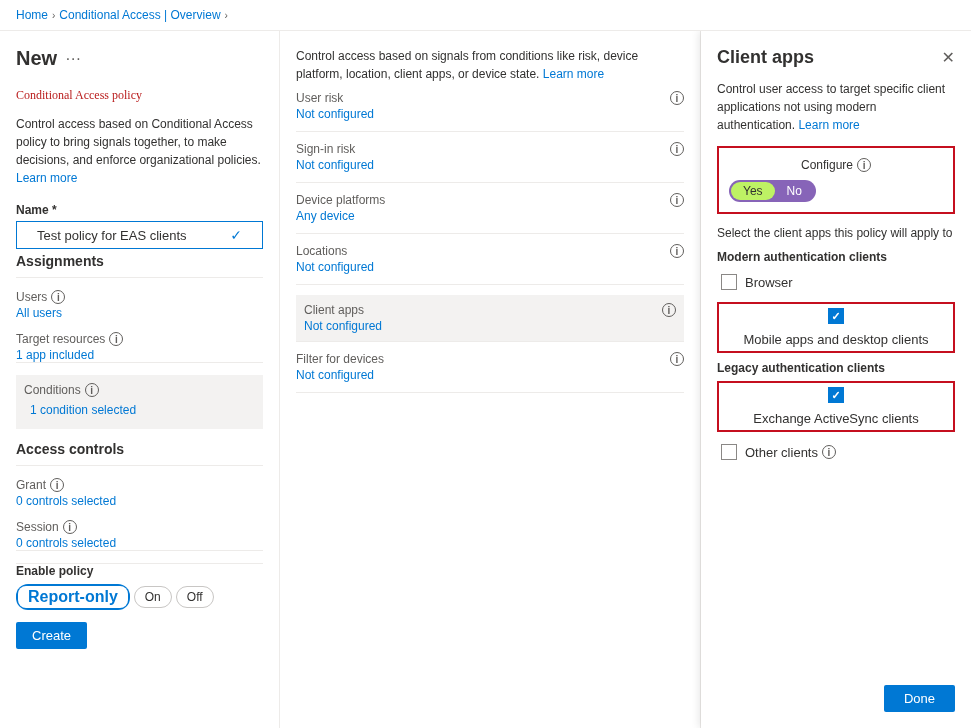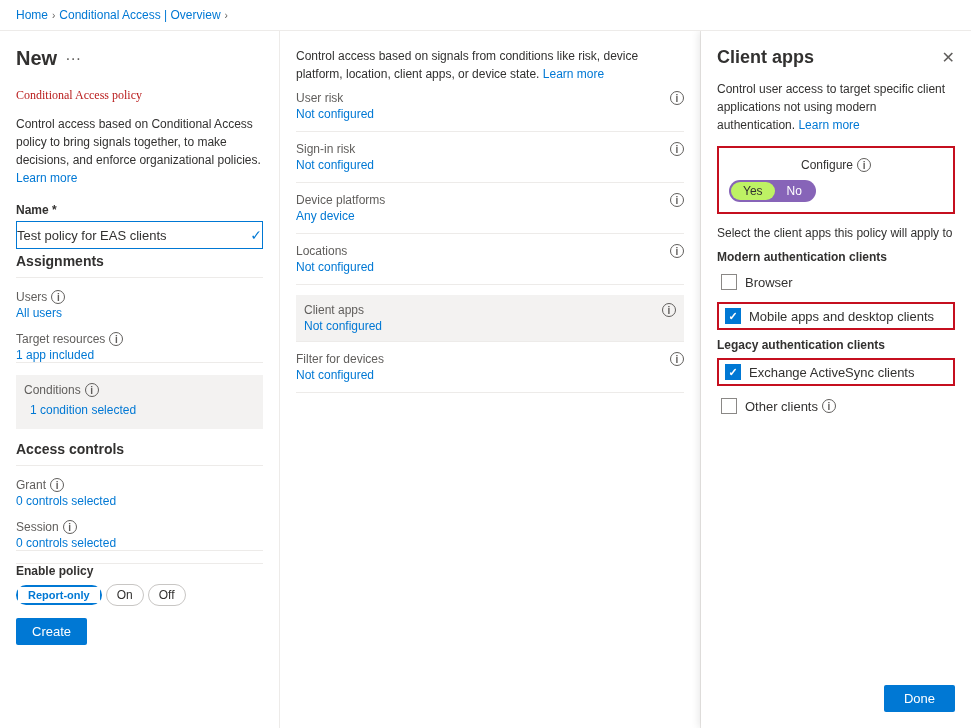--- a/index.html
+++ b/index.html
@@ -13,40 +13,40 @@
     .main-content { display: flex; flex: 1; overflow: hidden; }
 
     
     .left-panel { width: 280px; border-right: 1px solid #edebe9; padding: 16px; overflow-y: auto; flex-shrink: 0; }
     .page-title { font-size: 20px; font-weight: 600; color: #323130; }
     .page-subtitle { font-size: 12px; color: #b91c1c; margin-top: 18px; margin-bottom: 12px; font-family: Liberation Serif, serif; }
     .description { font-size: 12px; color: #323130; line-height: 1.5; margin-bottom: 16px; }
     .description a { color: #0078d4; text-decoration: none; }
 
     .field-label { font-size: 12px; font-weight: 600; color: #323130; margin-bottom: 4px; }
-    .text-input { width: 100%; border: 1px solid #0078d4; padding: 5px 0; font-size: 13px; display: flex; align-items: center; justify-content: space-between; color: #323130; background: #fff; }
+    .text-input { width: 100%; border: 1px solid #0078d4; padding: 5px 20px; font-size: 13px; display: flex; align-items: center; justify-content: space-between; color: #323130; background: #fff; }
     .text-input .check { color: #0078d4; font-size: 14px; }
 
     .section-title { font-size: 14px; font-weight: 600; margin-bottom: 8px; margin-top: 4px; }
     .section-divider { border-bottom: 1px solid #edebe9; margin-bottom: 12px; }
 
     .item-row { margin-bottom: 12px; }
     .item-label { font-size: 12px; color: #605e5c; display: flex; align-items: center; gap: 4px; margin-bottom: 2px; }
     .item-value { color: #0078d4; font-size: 12px; cursor: pointer; }
     .item-value.highlighted { background: #f3f2f1; padding: 4px 6px; display: inline-block; }
 
     .conditions-box { background: #f3f2f1; padding: 8px; margin-bottom: 12px; }
 
     .enable-policy { padding: 12px 16px; border-top: 1px solid #edebe9; background: #fff; }
     .enable-label { font-size: 12px; font-weight: 600; margin-bottom: 6px; }
     .toggle-group { display: flex; align-items: center; gap: 4px; }
     .toggle-btn { padding: 3px 10px; font-size: 12px; border: none; cursor: pointer; border-radius: 2px; }
     .toggle-btn.inactive { background: transparent; color: #323130; border: 1px solid #c8c6c4; border-radius: 12px; }
     .toggle-pill { display: flex; background: #0078d4; border-radius: 12px; padding: 2px; gap: 0; }
-    .toggle-pill .t-opt { padding: 2px 10px; font-size: 11px; border-radius: 1px; cursor: pointer; color: #fff; }
+    .toggle-pill .t-opt { padding: 2px 10px; font-size: 16px; border-radius: 8px; cursor: pointer; color: #fff; }
     .toggle-pill .t-opt.selected { background: #fff; color: #0078d4; font-weight: 600; }
 
     .create-btn { margin-top: 12px; background: #0078d4; color: #fff; border: none; padding: 6px 16px; font-size: 13px; cursor: pointer; border-radius: 2px; }
 
     
     .middle-panel { flex: 1; padding: 16px; overflow-y: auto; border-right: 1px solid #edebe9; }
     .middle-desc { font-size: 12px; color: #323130; line-height: 1.5; margin-bottom: 8px; }
     .middle-desc a { color: #0078d4; text-decoration: none; }
 
     .cond-item { border-bottom: 1px solid #edebe9; padding-bottom: 10px; margin-bottom: 10px; }
@@ -66,21 +66,21 @@
     .configure-box { border: 2px solid #c50f1f; padding: 10px; margin-bottom: 12px; }
     .configure-label { font-size: 12px; color: #323130; display: flex; align-items: center; gap: 4px; margin-bottom: 8px; font-weight: 500; justify-content: center; }
     .yes-no-toggle { display: flex; background: #8764b8; border-radius: 12px; padding: 2px; width: fit-content; }
     .yn-opt { padding: 2px 12px; font-size: 12px; border-radius: 10px; cursor: pointer; color: #fff; font-weight: 500; }
     .yn-opt.selected { background: #bef264; color: #323130; }
 
     .select-label { font-size: 12px; color: #323130; margin-bottom: 10px; }
     .section-header { font-size: 12px; font-weight: 600; color: #323130; margin-bottom: 6px; margin-top: 8px; }
 
     .checkbox-row { display: flex; align-items: center; gap: 8px; margin-bottom: 8px; padding: 4px; }
-    .checkbox-row.highlighted { border: 2px solid #c50f1f; padding: 4px 6px; }
+    .checkbox-row.highlighted { border: 2px solid #c50f1f; padding: 4px 6px; flex-direction: column; }
     .cb { width: 16px; height: 16px; border: 1px solid #8a8886; display: flex; align-items: center; justify-content: center; flex-shrink: 0; }
     .cb.checked { background: #0078d4; border-color: #0078d4; }
     .cb.checked::after { content: '✓'; color: #fff; font-size: 11px; font-weight: 700; }
     .cb-label { font-size: 13px; color: #323130; }
     .cb-label-info { display: flex; align-items: center; gap: 4px; }
 
     .done-btn-area { position: absolute; bottom: 16px; right: 16px; }
     .done-btn { background: #0078d4; color: #fff; border: none; padding: 6px 20px; font-size: 13px; cursor: pointer; border-radius: 2px; }
 
     .info-icon { display: inline-flex; align-items: center; justify-content: center; width: 14px; height: 14px; border-radius: 50%; border: 1px solid #605e5c; color: #605e5c; font-size: 10px; cursor: pointer; font-weight: 600; }

